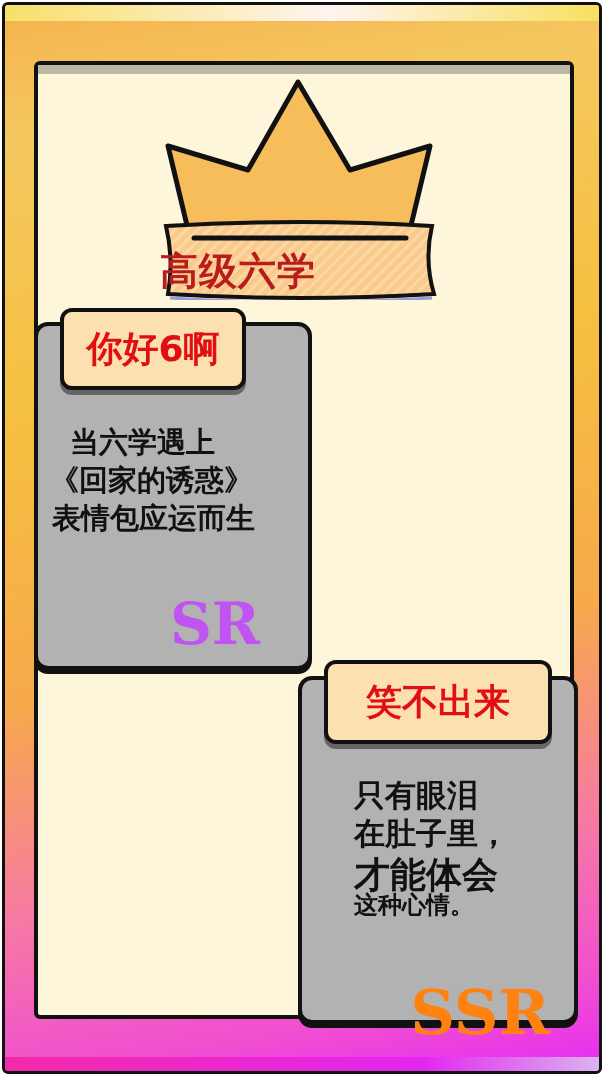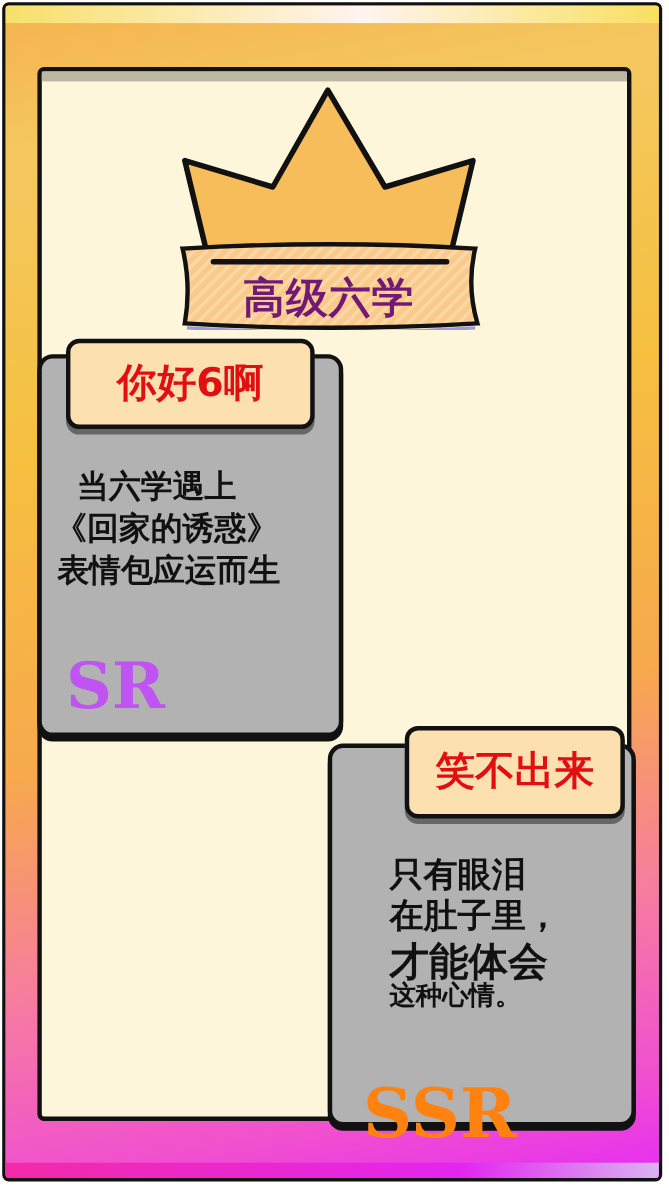--- a/index.html
+++ b/index.html
@@ -5,25 +5,25 @@
   html,body{margin:0;padding:0;}
   body{width:608px;height:1080px;overflow:hidden;background:#fff;position:relative;font-family:"DejaVu Sans",sans-serif;}
   .frame{position:absolute;left:2px;top:2px;width:600px;height:1072px;border:3px solid #111;border-radius:6px;box-sizing:border-box;
     background:linear-gradient(170deg,#f6b24e 0%,#f4c860 12%,#f6c040 35%,#f7a94c 60%,#f67ba2 78%,#f04fd0 92%,#e62cf4 100%);overflow:hidden;}
   .frame-topband{position:absolute;left:0;right:0;top:0;height:16px;background:linear-gradient(90deg,#f7e06a,#fff4f0 55%,#f8e060);}
   .frame-bottomband{position:absolute;left:0;right:0;bottom:0;height:14px;background:linear-gradient(90deg,#f32aa8,#e326f0 70%,#d9b4f0);}
   .inner{position:absolute;left:34px;top:61px;width:540px;height:958px;background:#fdf6da;border:4px solid #111;border-radius:6px;box-sizing:border-box;}
   .inner-shade{position:absolute;left:0;right:0;top:0;height:9px;background:#bdb8a4;}
   .crown{position:absolute;left:160px;top:78px;width:276px;height:170px;}
   .banner{position:absolute;left:160px;top:220px;width:278px;height:80px;}
-  .title{position:absolute;left:160px;top:246px;width:278px;text-align:center;font-size:38px;font-weight:bold;color:#701a75;letter-spacing:1px;}
+  .title{position:absolute;left:160px;top:246px;width:278px;font-size:38px;font-weight:bold;color:#b91c1c;letter-spacing:1px;}
   .card{position:absolute;background:#b2b2b2;border:4px solid #111;border-radius:14px;box-sizing:border-box;box-shadow:0 4px 0 #111;}
   .tag{position:absolute;background:#fde0b0;border:4px solid #111;border-radius:12px;box-sizing:border-box;text-align:center;font-weight:bold;color:#e20f12;box-shadow:0 5px 0 #666;}
   .body-text{position:absolute;font-weight:bold;color:#111;line-height:1.25;}
-  .rarity{position:absolute;font-family:"DejaVu Serif",serif;font-weight:bold;text-align:left;}
+  .rarity{position:absolute;font-family:"DejaVu Serif",serif;font-weight:bold;text-align:right;}
 </style>
 </head>
 <body>
 
 <div class="frame">
   <div class="frame-topband"></div>
   <div class="frame-bottomband"></div>
 </div>
 
 <div class="inner">
@@ -41,25 +41,25 @@
       <rect width="3" height="8" fill="#f9d9a8"></rect>
     </pattern>
   </defs>
   <path d="M6,6 Q140,-2 272,6 Q264,40 274,74 Q140,82 8,74 Q14,40 6,6 Z" fill="url(#stripes)" stroke="#111" stroke-width="4"></path>
   <path d="M10,78 Q140,86 272,78" fill="none" stroke="#9a9ad8" stroke-width="3"></path>
   <line x1="34" y1="18" x2="246" y2="18" stroke="#111" stroke-width="5" stroke-linecap="round"></line>
 </svg>
 <div class="title">高级六学</div>
 
 <div class="card" style="left:34px;top:322px;width:278px;height:348px;"></div>
-<div class="tag" style="left:60px;top:308px;width:226px;height:82px;line-height:74px;font-size:36px;">你好6啊</div>
+<div class="tag" style="left:60px;top:308px;width:186px;height:82px;line-height:74px;font-size:36px;">你好6啊</div>
 <div class="body-text" style="left:70px;top:424px;font-size:29px;">当六学遇上</div>
 <div class="body-text" style="left:50px;top:462px;font-size:29px;">《回家的诱惑》</div>
 <div class="body-text" style="left:52px;top:500px;font-size:29px;">表情包应运而生</div>
 <div class="rarity" style="left:60px;top:590px;width:200px;font-size:58px;color:#c054f2;">SR</div>
 
 <div class="card" style="left:298px;top:676px;width:280px;height:348px;"></div>
-<div class="tag" style="left:324px;top:660px;width:200px;height:84px;line-height:76px;font-size:36px;margin-left:44px;">笑不出来</div>
+<div class="tag" style="left:324px;top:660px;width:228px;height:84px;line-height:76px;font-size:36px;">笑不出来</div>
 <div class="body-text" style="left:354px;top:776px;font-size:31px;">只有眼泪</div>
 <div class="body-text" style="left:354px;top:814px;font-size:31px;">在肚子里，</div>
 <div class="body-text" style="left:354px;top:852px;font-size:36px;">才能体会</div>
 <div class="body-text" style="left:354px;top:890px;font-size:24px;">这种心情。</div>
 <div class="rarity" style="left:330px;top:976px;width:220px;font-size:62px;color:#ff8210;">SSR</div>
 
 </body></html>

